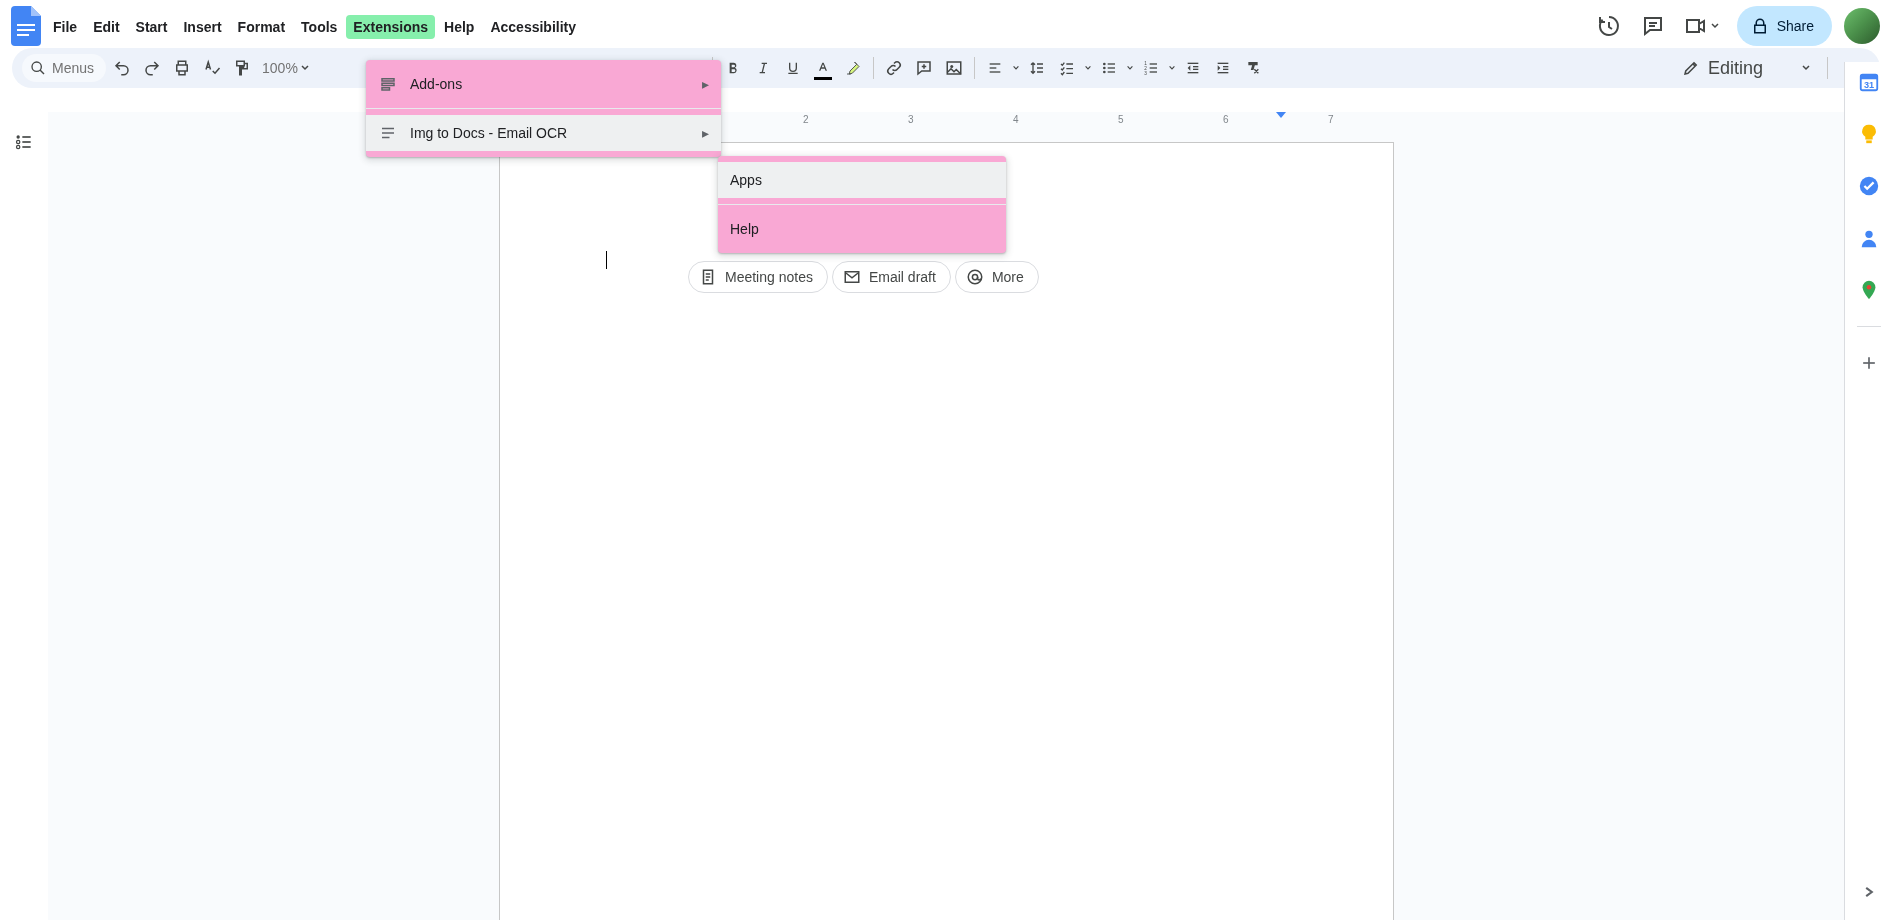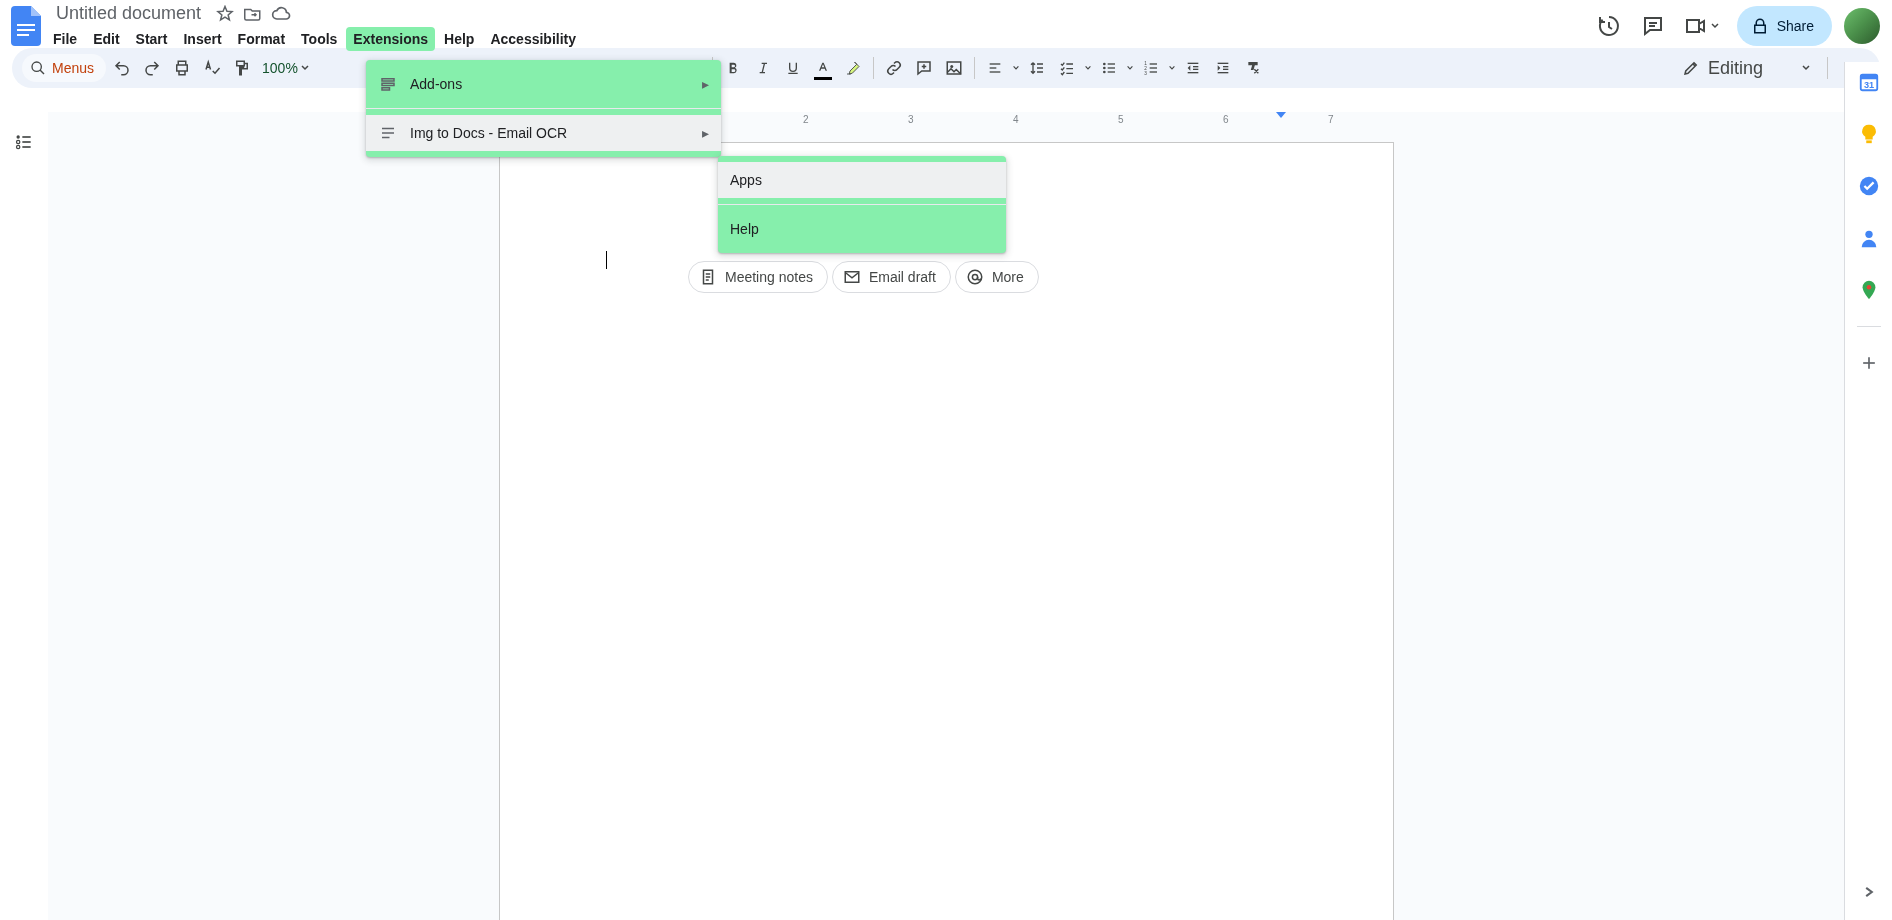--- a/index.html
+++ b/index.html
@@ -17,31 +17,31 @@
 .menu-item.active { background: #86efac; }
 .spacer { flex: 1; }
 .hdr-icon { width: 40px; height: 40px; display: flex; align-items: center; justify-content: center; color: #444746; cursor: pointer; border-radius: 20px; margin: 0 2px; }
 .share-btn { background: #c2e7ff; border-radius: 40px; height: 40px; display: flex; align-items: center; padding: 0 18px 0 14px; gap: 8px; cursor: pointer; font-size: 14px; font-weight: 500; color: #001d35; margin: 0 12px 0 8px; }
 .avatar { width: 36px; height: 36px; border-radius: 50%; background: linear-gradient(135deg, #6dbf6d 0%, #4a8f4a 50%, #2d5a2d 100%); cursor: pointer; position: relative; overflow: hidden; }
 
 
 .toolbar-wrap { padding: 0 12px; }
 .toolbar { background: #edf2fa; border-radius: 24px; height: 40px; display: flex; align-items: center; padding: 0 10px; gap: 2px; }
 .tb-btn { width: 28px; height: 28px; display: flex; align-items: center; justify-content: center; color: #444746; border-radius: 4px; cursor: pointer; }
-.search-menus { background: rgba(255,255,255,0.5); border-radius: 14px; height: 28px; display: flex; align-items: center; padding: 0 12px 0 8px; gap: 6px; color: #c2410c; font-size: 14px; cursor: pointer; }
+.search-menus { background: rgba(255,255,255,0.5); border-radius: 14px; height: 28px; display: flex; align-items: center; padding: 0 12px 0 8px; gap: 6px; color: #737373; font-size: 14px; cursor: pointer; }
 .tb-sep { width: 1px; height: 22px; background: #c7c7c7; margin: 0 4px; }
-.zoom-box { font-size: 14px; color: #14532d; padding: 0 4px; cursor: pointer; display: flex; align-items: center; gap: 2px; }
+.zoom-box { font-size: 14px; color: #737373; padding: 0 4px; cursor: pointer; display: flex; align-items: center; gap: 2px; }
 .tb-dropdown { width: 10px; display: flex; align-items: center; justify-content: center; cursor: pointer; color: #444746; }
 .text-color-btn { position: relative; }
 .text-color-underline { position: absolute; bottom: 2px; left: 5px; right: 5px; height: 3px; background: #000; }
 .editing-btn { display: flex; align-items: center; gap: 8px; font-size: 18px; color: #444746; padding: 0 10px; height: 28px; border-radius: 4px; cursor: pointer; margin-left: auto; }
 .collapse-btn { width: 28px; height: 28px; display: flex; align-items: center; justify-content: center; cursor: pointer; color: #444746; margin-left: 8px; }
 
 
-.dropdown-menu { position: absolute; background: #86efac; border-radius: 4px; box-shadow: 0 2px 6px 2px rgba(60,64,67,0.15), 0 1px 2px rgba(60,64,67,0.3); padding: 6px 0; z-index: 100; }
+.dropdown-menu { position: absolute; background: #f9a8d4; border-radius: 4px; box-shadow: 0 2px 6px 2px rgba(60,64,67,0.15), 0 1px 2px rgba(60,64,67,0.3); padding: 6px 0; z-index: 100; }
 .ext-menu { left: 366px; top: 60px; width: 355px; }
 .submenu { left: 718px; top: 156px; width: 288px; }
 .menu-row { display: flex; align-items: center; height: 36px; padding: 0 12px; gap: 12px; font-size: 14px; color: #202124; cursor: pointer; position: relative; }
 .menu-row.highlighted { background: #eef0f1; }
 .menu-row.highlighted-sub { background: #eef0f1; }
 .menu-row-icon { width: 20px; height: 20px; display: flex; align-items: center; justify-content: center; color: #5f6368; }
 .submenu-arrow { position: absolute; right: 12px; color: #5f6368; }
 .menu-divider { height: 1px; background: #e8eaed; margin: 6px 0; }
 .ruler { flex: 1; position: relative; font-size: 10px; color: #80868b; }
 .ruler-tick { position: absolute; top: 2px; }
@@ -74,39 +74,20 @@
   <div class="docs-logo">
     <svg width="30" height="40" viewBox="0 0 30 40">
         <path fill="#4285f4" d="M4 0h16l10 10v26a4 4 0 0 1-4 4H4a4 4 0 0 1-4-4V4a4 4 0 0 1 4-4z"></path>
         <path fill="#a1c2fa" d="M20 0l10 10H20z"></path>
         <rect x="6" y="18" width="18" height="2" fill="#fff"></rect>
         <rect x="6" y="23" width="18" height="2" fill="#fff"></rect>
         <rect x="6" y="28" width="12" height="2" fill="#fff"></rect>
       </svg>
   </div>
   <div class="title-area">
-    <div class="title-row">
-      <span class="doc-title">Untitled document</span>
-      <span class="title-icon">
-        <svg width="18" height="18" viewBox="0 0 24 24">
-            <path fill="none" stroke="#5f6368" stroke-width="2" d="M12 2l2.6 6.3 6.8.5-5.2 4.4 1.7 6.6L12 16.3l-5.9 3.5 1.7-6.6-5.2-4.4 6.8-.5z"></path>
-          </svg>
-      </span>
-      <span class="title-icon">
-        <svg width="18" height="18" viewBox="0 0 24 24">
-            <path fill="none" stroke="#5f6368" stroke-width="2" d="M3 6h6l2 2h10v10a2 2 0 0 1-2 2H3a2 2 0 0 1-2-2V6z"></path>
-            <path fill="none" stroke="#5f6368" stroke-width="2" d="M10 13h6m-2-2l2 2-2 2"></path>
-          </svg>
-      </span>
-      <span class="title-icon">
-        <svg width="20" height="18" viewBox="0 0 24 20">
-            <path fill="none" stroke="#5f6368" stroke-width="2" d="M7 16a5 5 0 0 1 0-10 6 6 0 0 1 11.5 2A4 4 0 0 1 18 16H7z"></path>
-          </svg>
-      </span>
-    </div>
     <div class="menu-bar">
       <span class="menu-item">File</span>
       <span class="menu-item">Edit</span>
       <span class="menu-item">Start</span>
       <span class="menu-item">Insert</span>
       <span class="menu-item">Format</span>
       <span class="menu-item">Tools</span>
       <span class="menu-item active">Extensions</span>
       <span class="menu-item">Help</span>
       <span class="menu-item">Accessibility</span>

